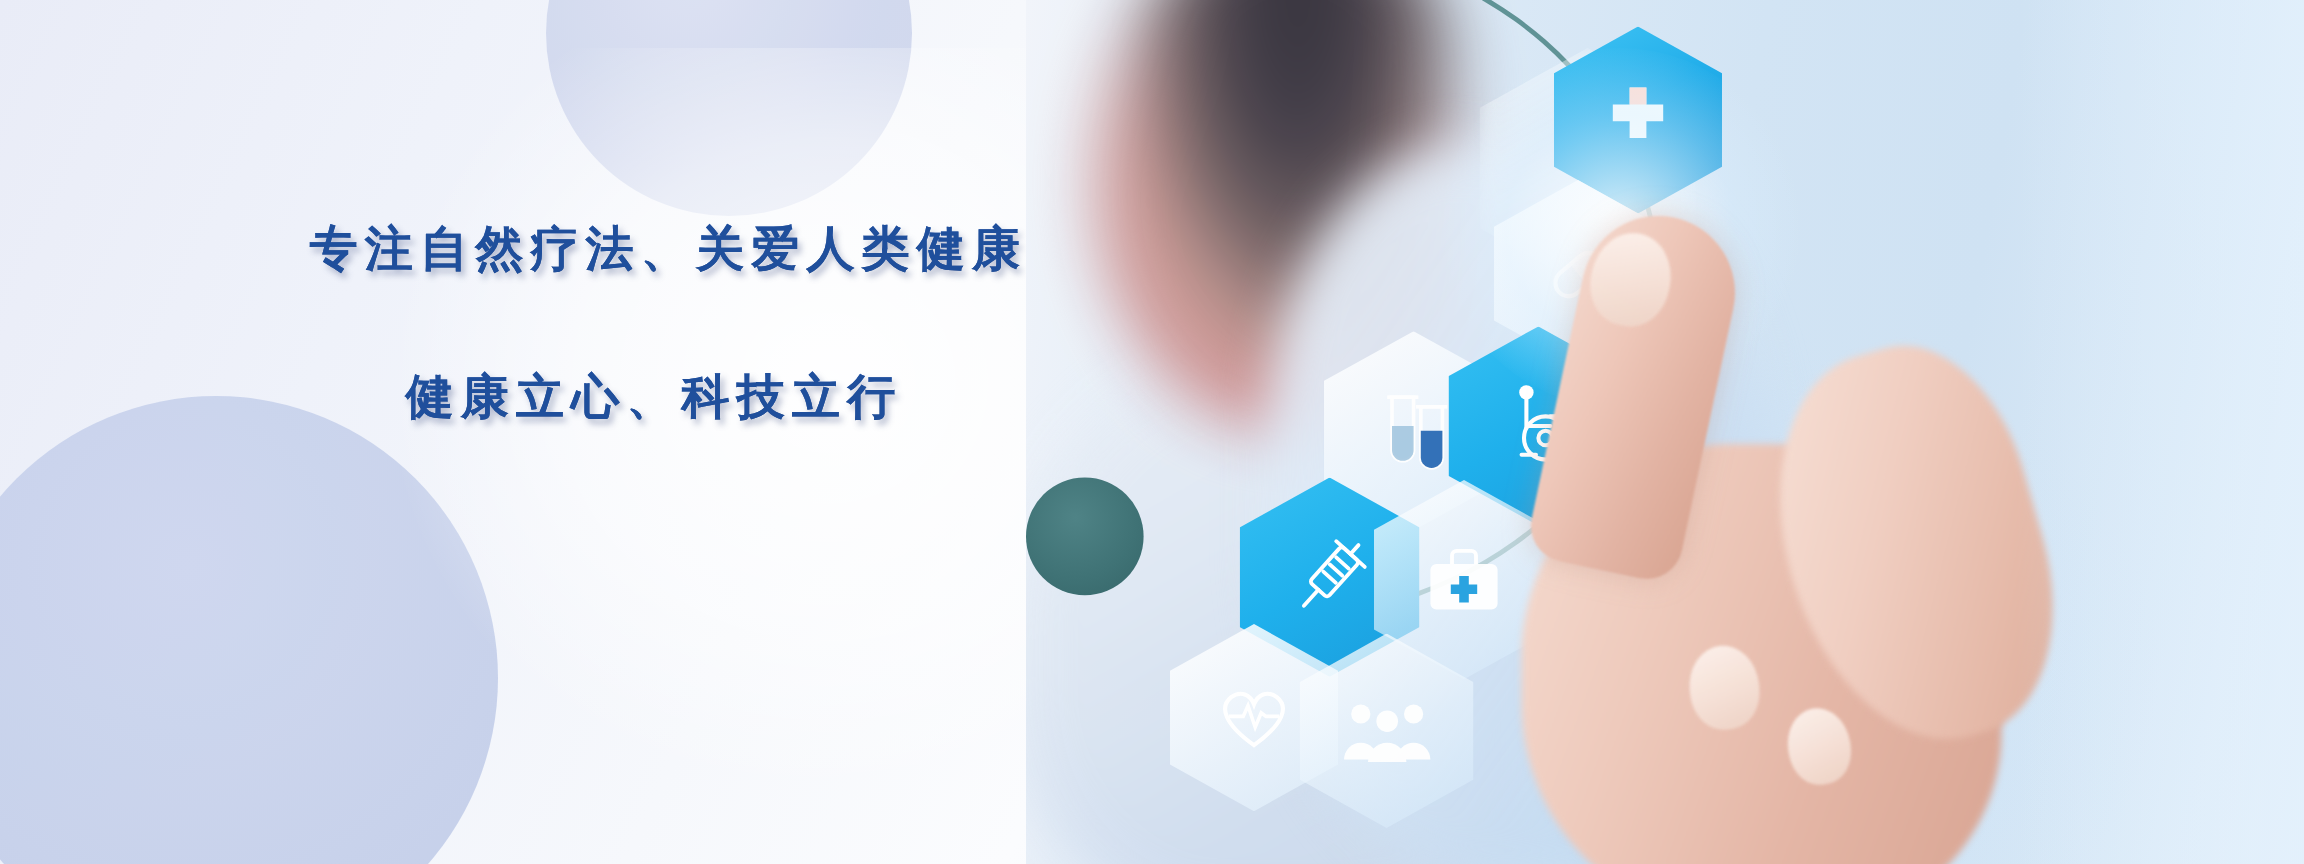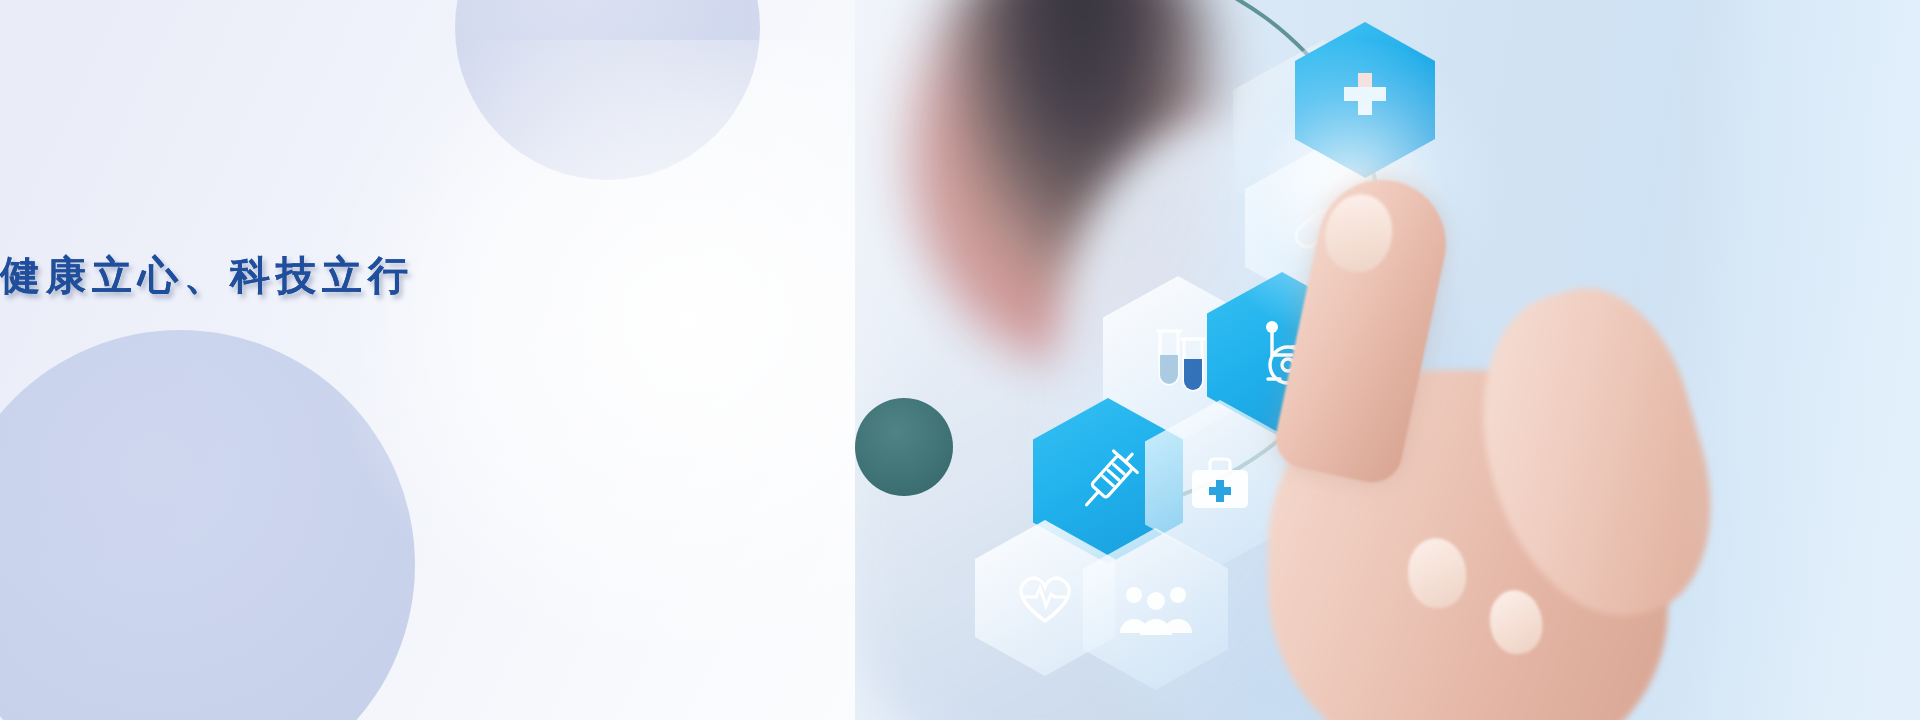--- a/index.html
+++ b/index.html
@@ -41,21 +41,21 @@
     font-weight:bold;
     font-size:40px;
     letter-spacing:6px;
     white-space:nowrap;
     text-shadow:3px 4px 5px rgba(80,95,140,.42);
     background:linear-gradient(180deg,#4a6fc0 0%,#23509f 45%,#14356f 100%);
     -webkit-background-clip:text;
     background-clip:text;
   }
   #line1{margin-left:258px;}
-  #line2{margin-top:68px;}
+  #line2{margin-left:338px;margin-top:68px;}
 
   
   #photo-panel{
     position:absolute;left:855px;top:0;width:1065px;height:720px;overflow:hidden;
     background:
       radial-gradient(ellipse 560px 420px at 52% 78%, rgba(205,228,248,.85) 0%, rgba(205,228,248,0) 70%),
       linear-gradient(100deg,#f1f4fa 0%,#e7eff8 12%,#dbe9f6 30%,#d2e4f4 52%,#cfe2f3 70%,#d9e9f7 86%,#e6f1fb 100%);
   }
   
   #doctor-face{
@@ -160,20 +160,21 @@
 </head>
 <body>
 
 <div id="banner">
 
   <div class="blob" id="blob-top"></div>
   <div class="blob" id="blob-bottom"></div>
   <div id="glow-center"></div>
 
   <div id="headline">
+    <div class="hl-line" id="line1">专注自然疗法、关爱人类健康</div>
     <div class="hl-line" id="line2">健康立心、科技立行</div>
   </div>
 
   <div id="photo-panel">
 
     <div id="doctor-shoulder"></div>
     <div id="doctor-face"></div>
     <div id="doctor-arm"></div>
 
     <div id="arc"></div>

